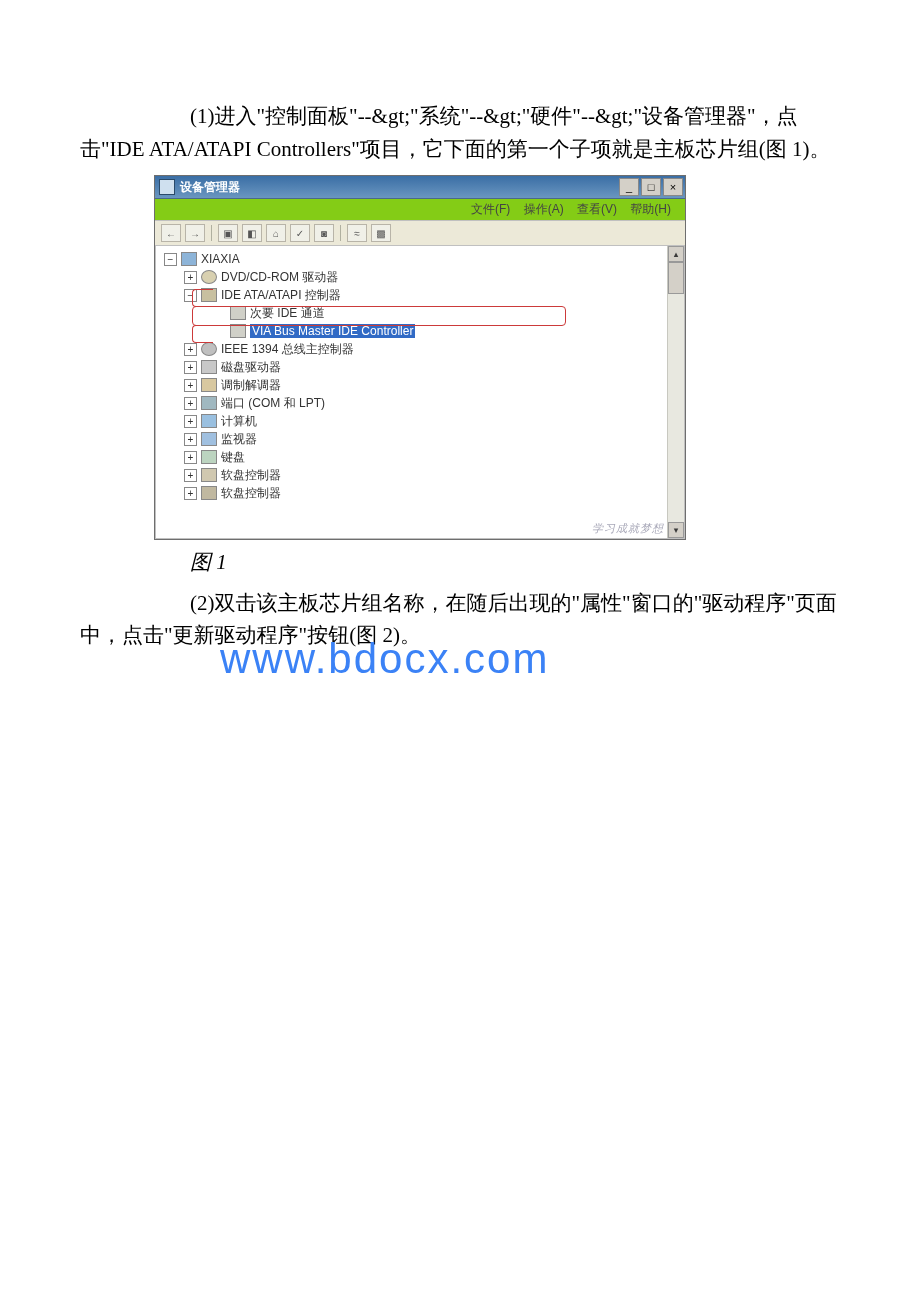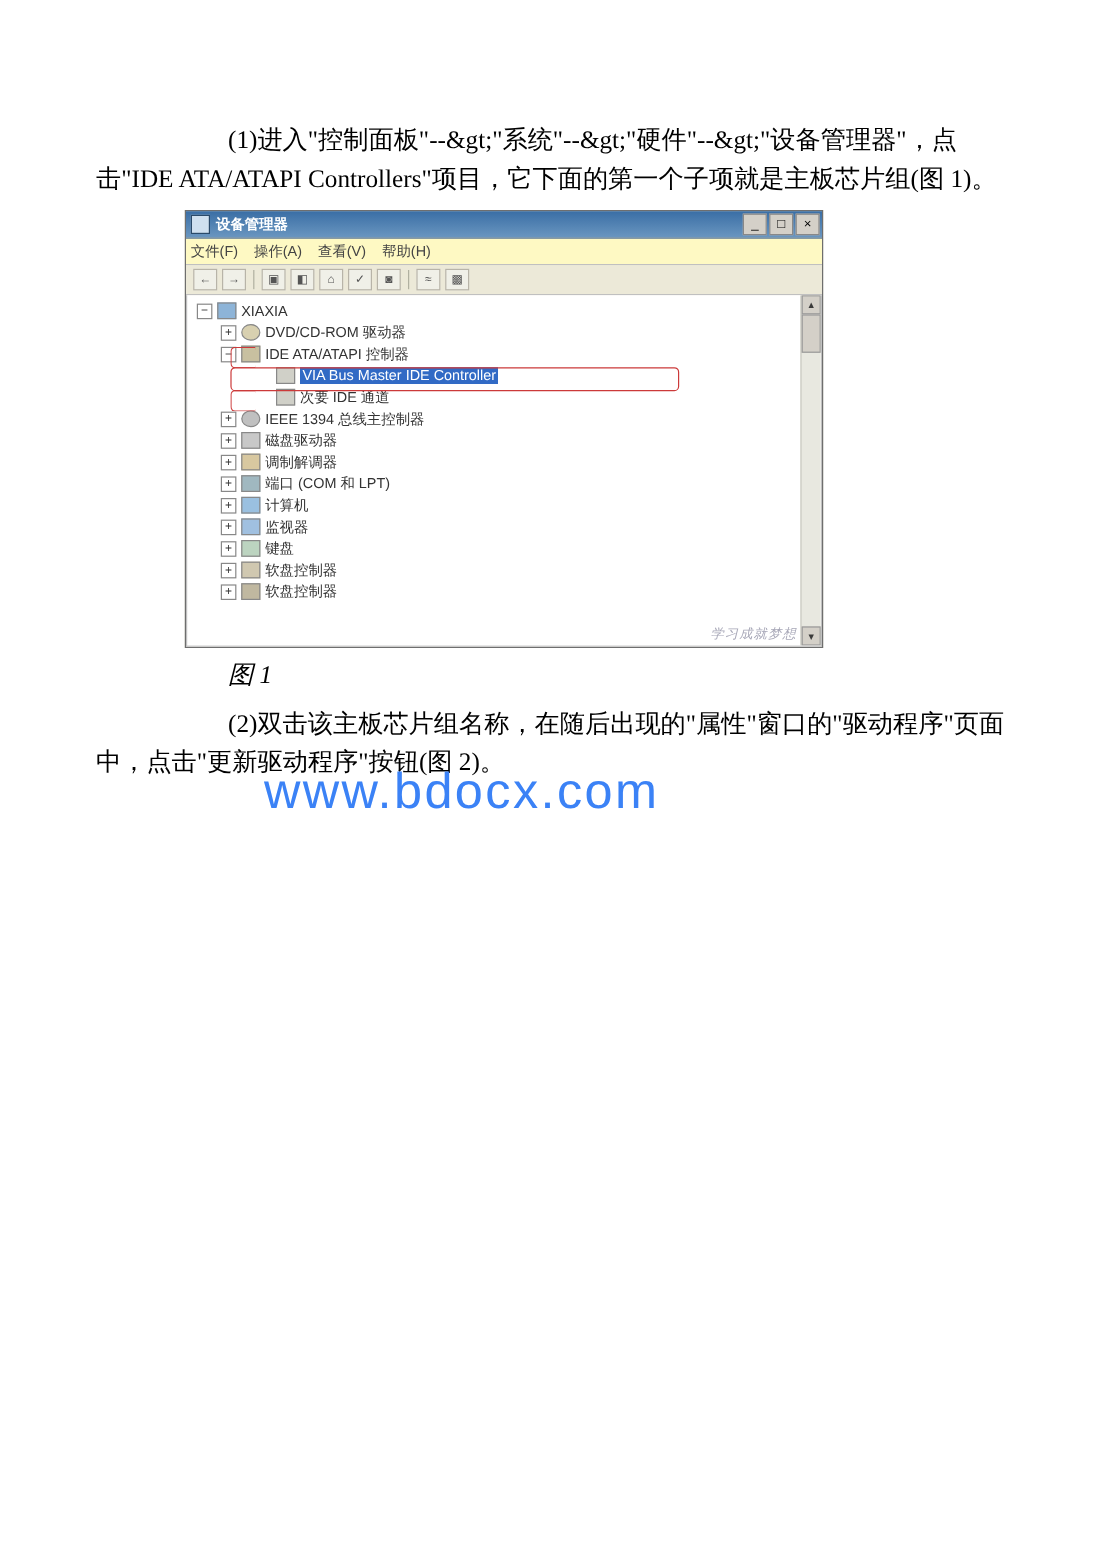--- a/index.html
+++ b/index.html
@@ -73,25 +73,26 @@
   .titlebar .title-text { flex: 1; font-weight: bold; font-size: 12px; }
   .win-btns { display: flex; gap: 2px; }
   .win-btn {
     width: 18px; height: 16px;
     background: #d4d0c8;
     border: 1px solid #888;
     display: flex; align-items: center; justify-content: center;
     font-family: Arial; font-size: 11px; color: #000;
   }
   .menubar {
-    background: #fef9c3;
+    background: #84cc16;
     padding: 2px 4px;
     font-size: 12px;
     color: #444;
     border-bottom: 1px solid #c0c0c0;
+    text-align: right;
   }
   .menu-item { margin-right: 10px; }
   .toolbar {
     background: #ece9d8;
     padding: 3px 6px;
     border-bottom: 1px solid #c0c0c0;
     display: flex;
     align-items: center;
     gap: 4px;
   }
@@ -254,26 +255,26 @@
       </div>
 
       <div class="tree-row ind2">
         <span class="pm">−</span>
         <span class="node-ico ico-ide"></span>
         <span>IDE ATA/ATAPI 控制器</span>
       </div>
 
       <div class="tree-row ind4">
         <span class="node-ico ico-dev"></span>
-        <span class="selected">VIA Bus Master IDE Controller</span>
+        <span>次要 IDE 通道</span>
       </div>
 
       <div class="tree-row ind4">
         <span class="node-ico ico-dev"></span>
-        <span>次要 IDE 通道</span>
+        <span class="selected">VIA Bus Master IDE Controller</span>
       </div>
 
 
       <div class="tree-row ind2">
         <span class="pm">+</span>
         <span class="node-ico ico-1394"></span>
         <span>IEEE 1394 总线主控制器</span>
       </div>
 
       <div class="tree-row ind2">

